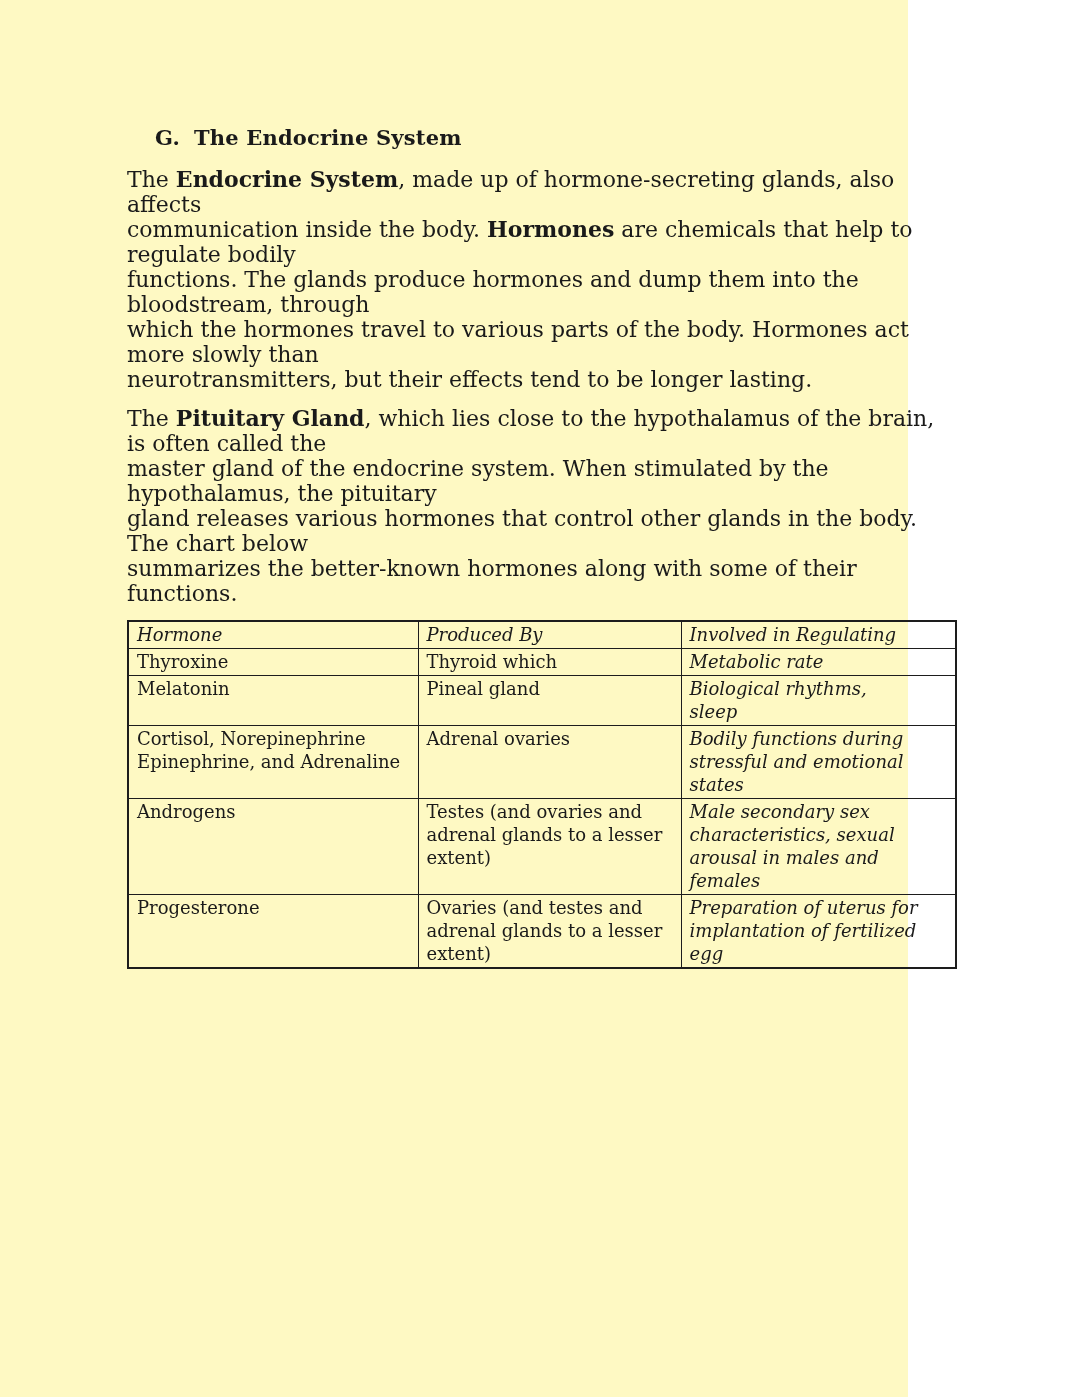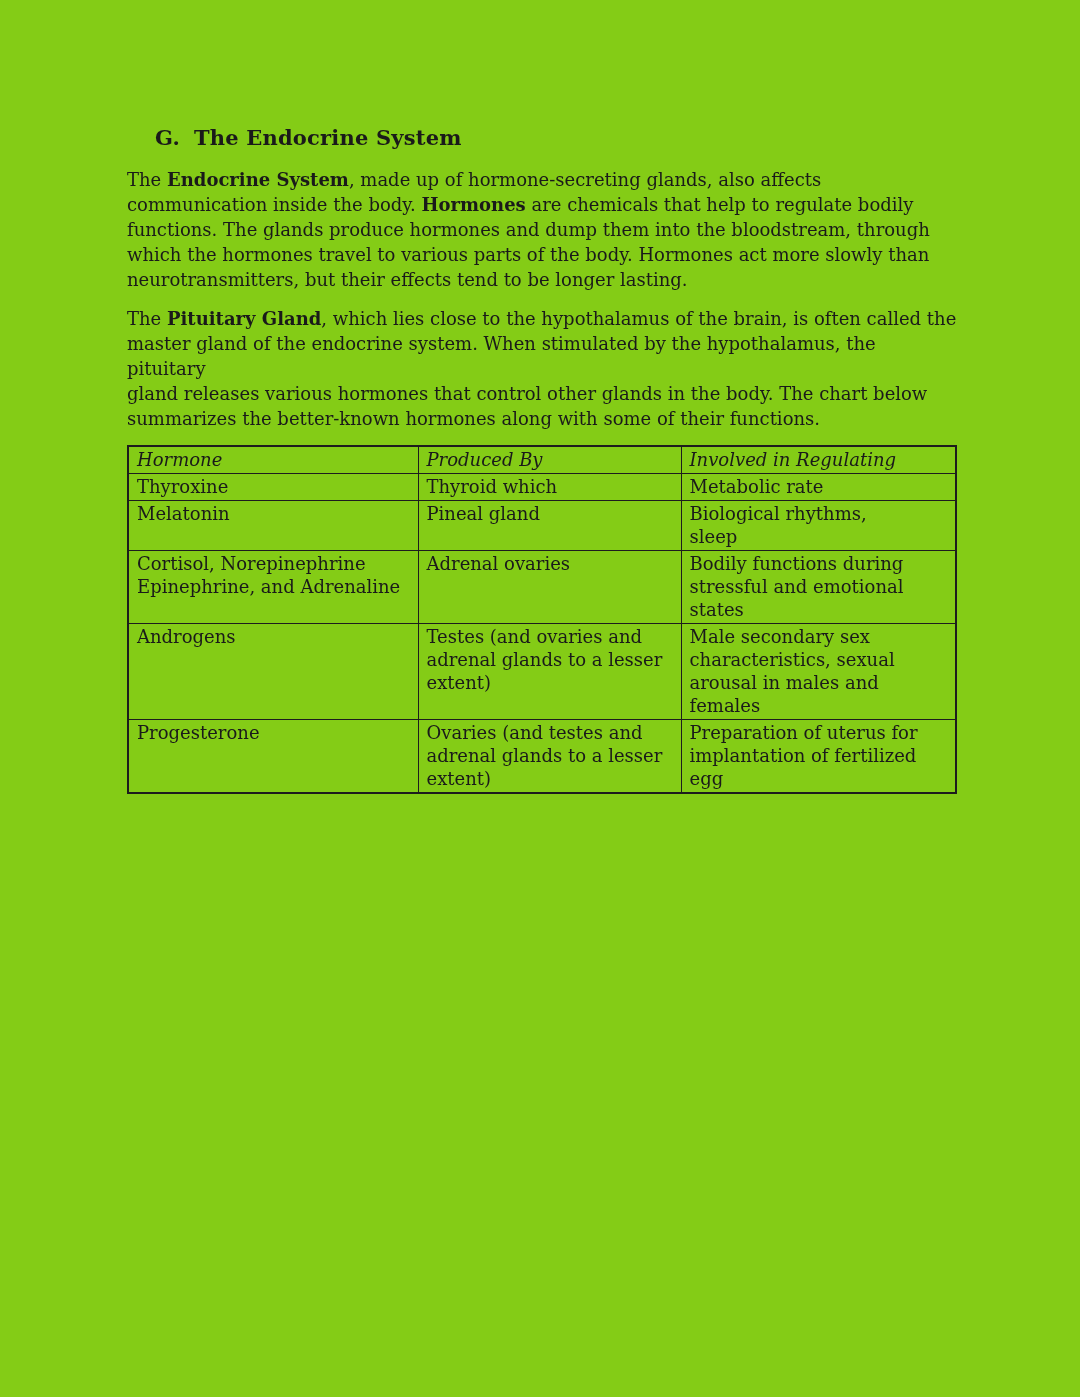--- a/index.html
+++ b/index.html
@@ -9,37 +9,37 @@
   }
   body {
     width: 1080px;
     height: 1397px;
     font-family: "DejaVu Serif", "Liberation Serif", serif;
     color: #1a1a1a;
     overflow: hidden;
   }
   .page {
     box-sizing: border-box;
-    width: 1080px;
+    width: 908px;
     height: 1397px;
     padding: 125px 125px 0 127px;
-    background: #84cc16;
+    background: #fef9c3;
   }
   .heading {
     font-size: 21px;
     font-weight: bold;
     line-height: 26px;
     margin: 0 0 16px 28px;
     letter-spacing: 0.2px;
   }
   .heading .heading-number {
     margin-right: 14px;
   }
   .body-para {
-    font-size: 18px;
+    font-size: 22px;
     line-height: 25px;
     margin: 0 0 14px 0;
     width: 830px;
   }
   .body-para b { font-weight: bold; }
   table.hormone-table {
     border-collapse: collapse;
     table-layout: fixed;
     width: 828px;
     margin-top: 14px;
@@ -61,20 +61,21 @@
     text-align: left;
     height: 22px;
   }
   .hormone-table tbody tr:nth-child(1) td,
   .hormone-table tbody tr:nth-child(2) td,
   .hormone-table tbody tr:nth-child(3) td {
     height: 22px;
   }
   .hormone-table td:nth-child(3) {
     padding-right: 36px;
+    font-style: italic;
   }
 </style>
 </head>
 <body>
 
 <div class="page">
 
   <div class="heading">
     <span class="heading-number">G.</span><span>The Endocrine System</span>
   </div>

